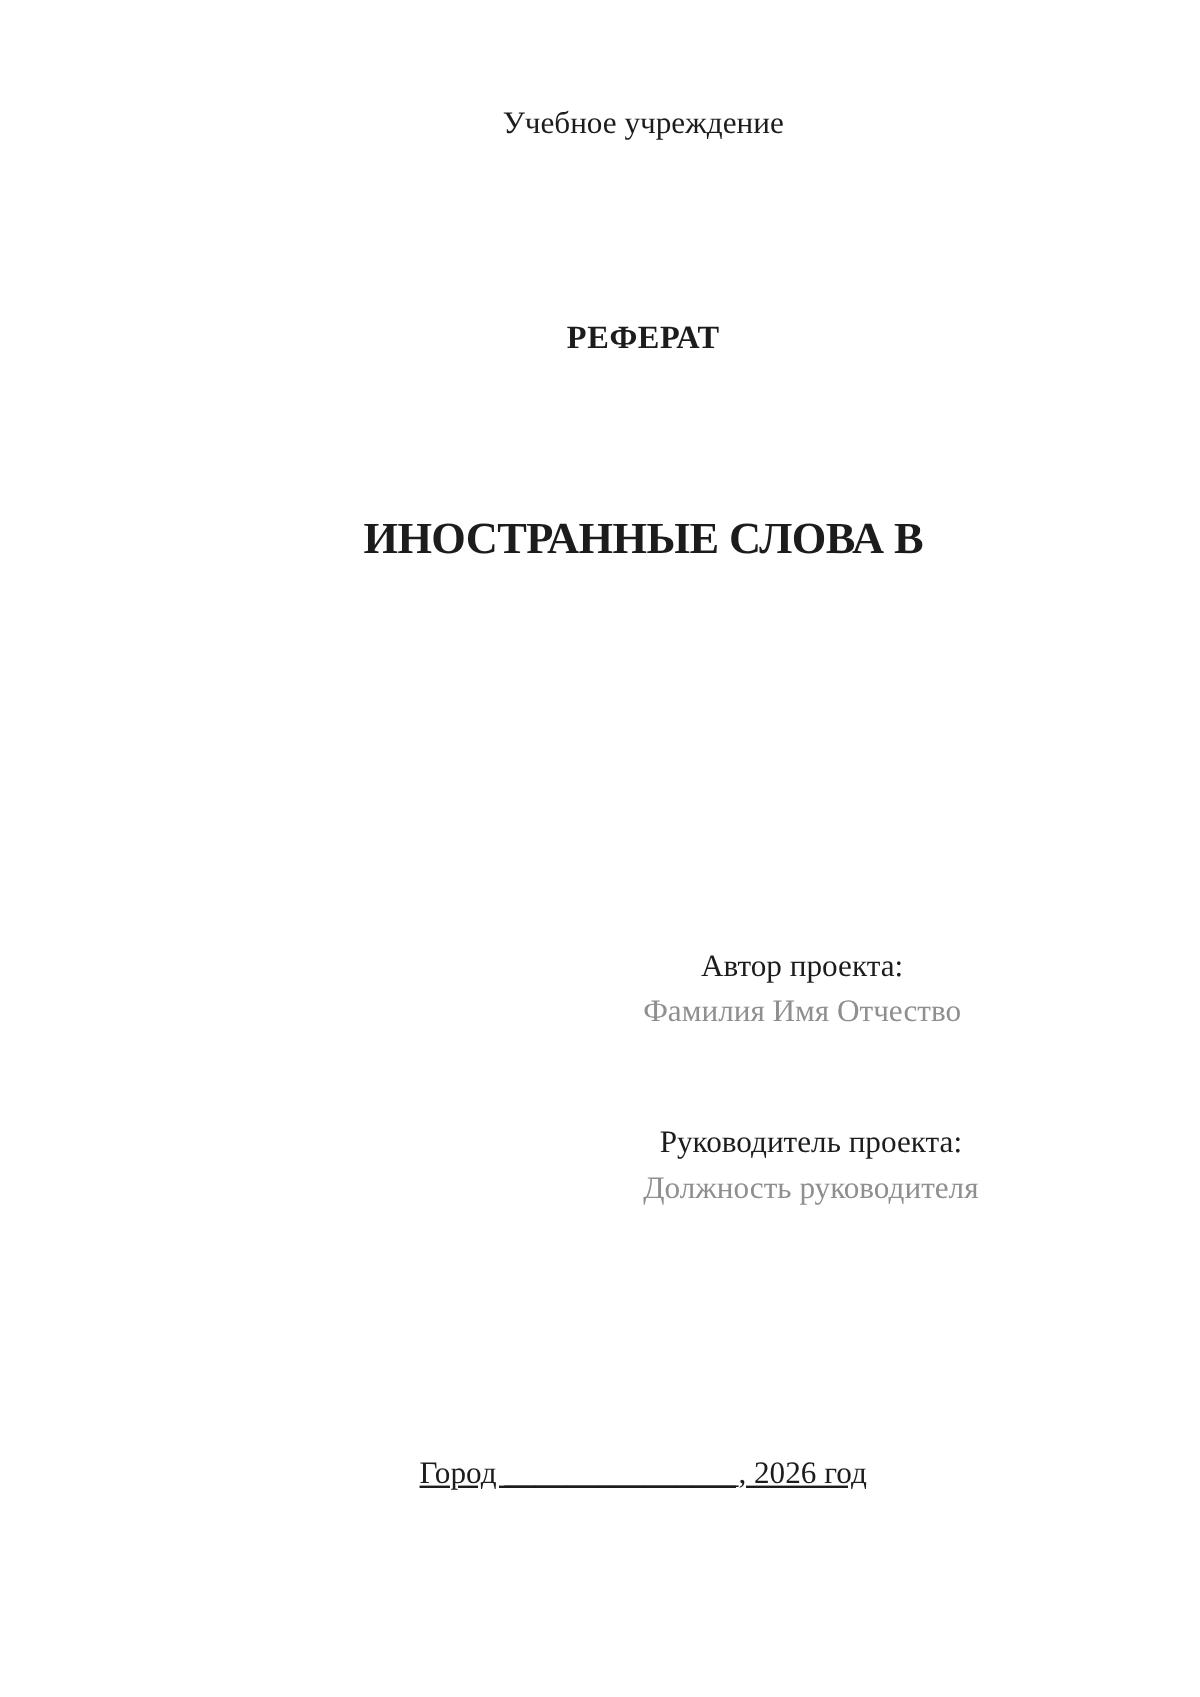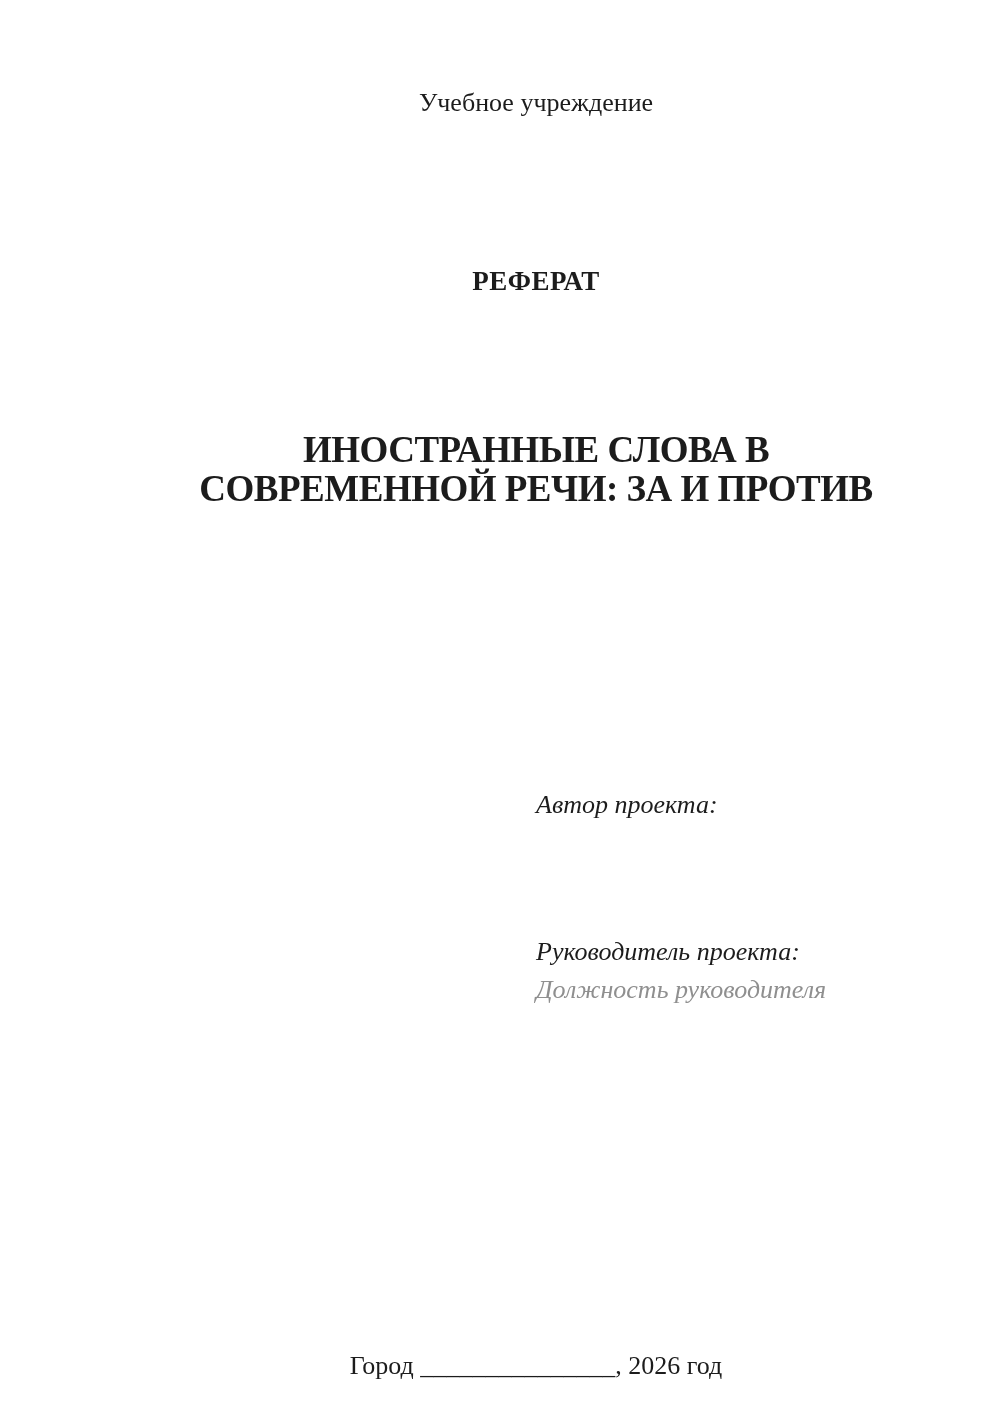--- a/index.html
+++ b/index.html
@@ -43,47 +43,47 @@
     font-weight: 700;
     line-height: 39px;
     letter-spacing: -0.5px;
     text-align: center;
   }
   .credits {
     position: absolute;
     left: 536px;
     font-size: 26px;
     line-height: 38px;
-    text-align: left;
-    font-style: italic;
+    text-align: center;
   }
   .credits-author { top: 786px; }
   .credits-supervisor { top: 933px; }
   .placeholder { color: var(--placeholder-color); }
   .footer-line {
-    top: 1351px;
+    top: 1213px;
     font-size: 26px;
+    text-decoration: underline;
   }
 </style>
 </head>
 <body>
 
 <div class="page">
 
   <div class="centered-block institution">Учебное учреждение</div>
 
   <div class="centered-block doctype">РЕФЕРАТ</div>
 
   <div class="centered-block report-title">
     <div>ИНОСТРАННЫЕ СЛОВА В</div>
-    <div>СОВРЕМЕННОЙ РЕЧИ: ЗА И ПРОТИВ</div>
   </div>
 
   <div class="credits credits-author">
     <div>Автор проекта:</div>
+    <div class="placeholder">Фамилия Имя Отчество</div>
   </div>
 
   <div class="credits credits-supervisor">
     <div>Руководитель проекта:</div>
     <div class="placeholder">Должность руководителя</div>
   </div>
 
   <div class="centered-block footer-line">Город _______________, 2026 год</div>
 
 </div>

